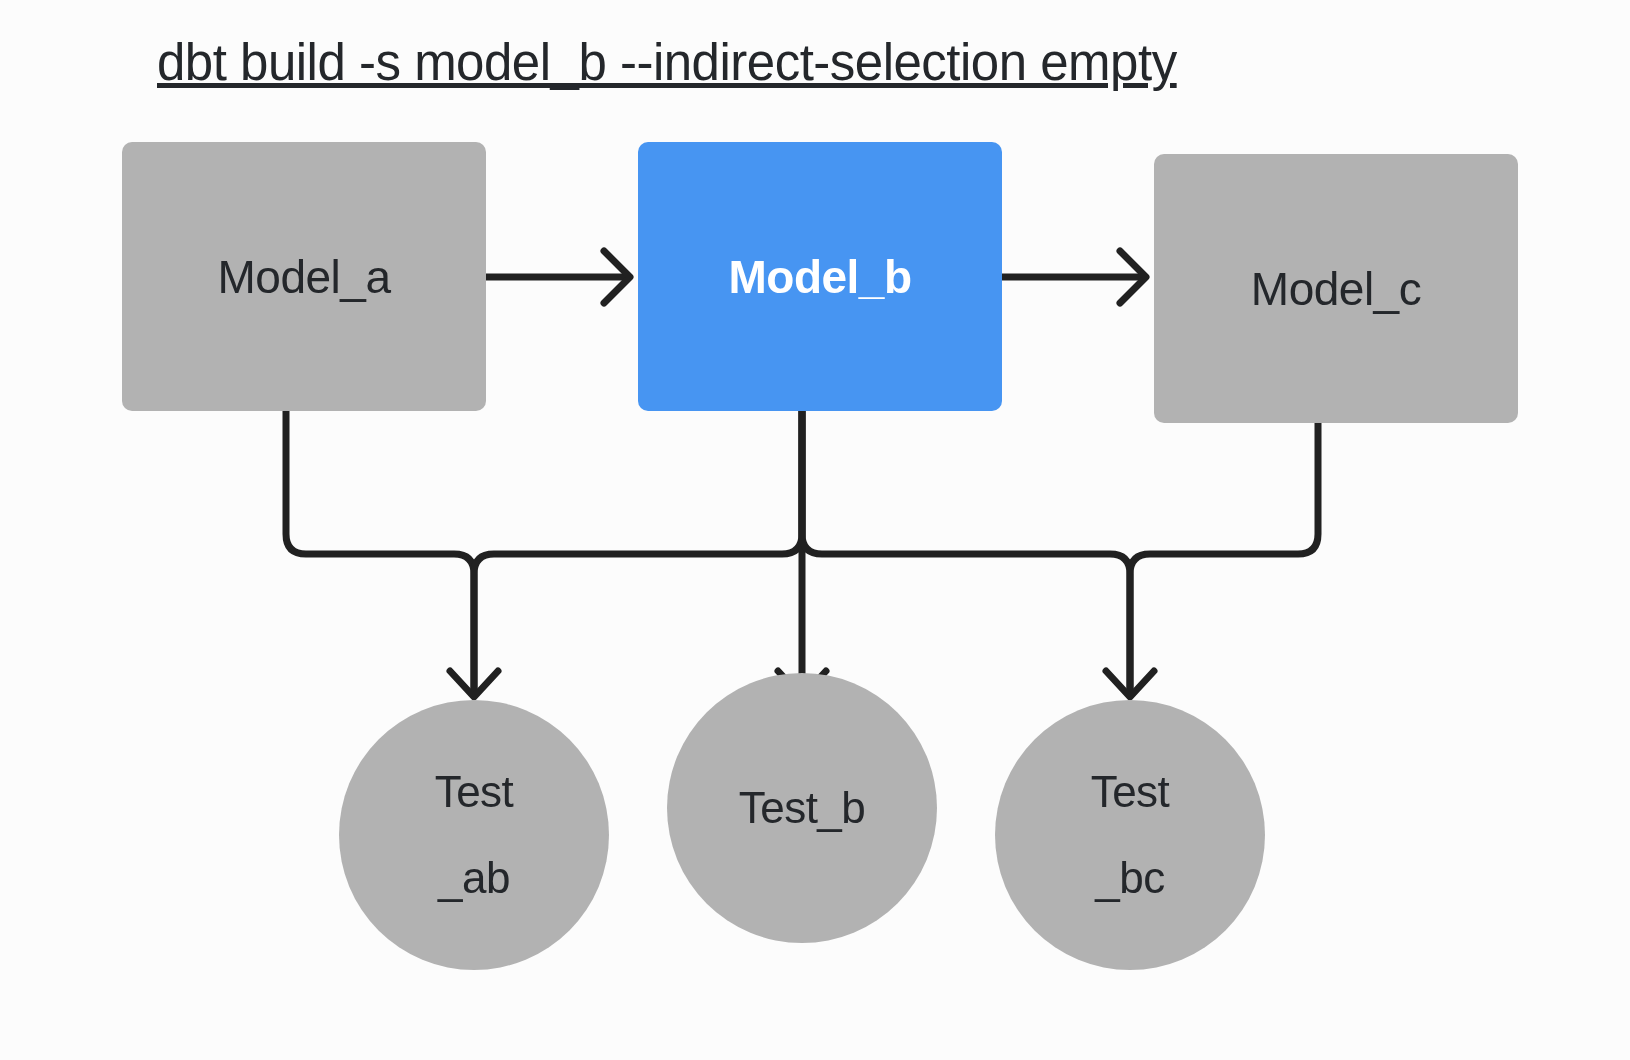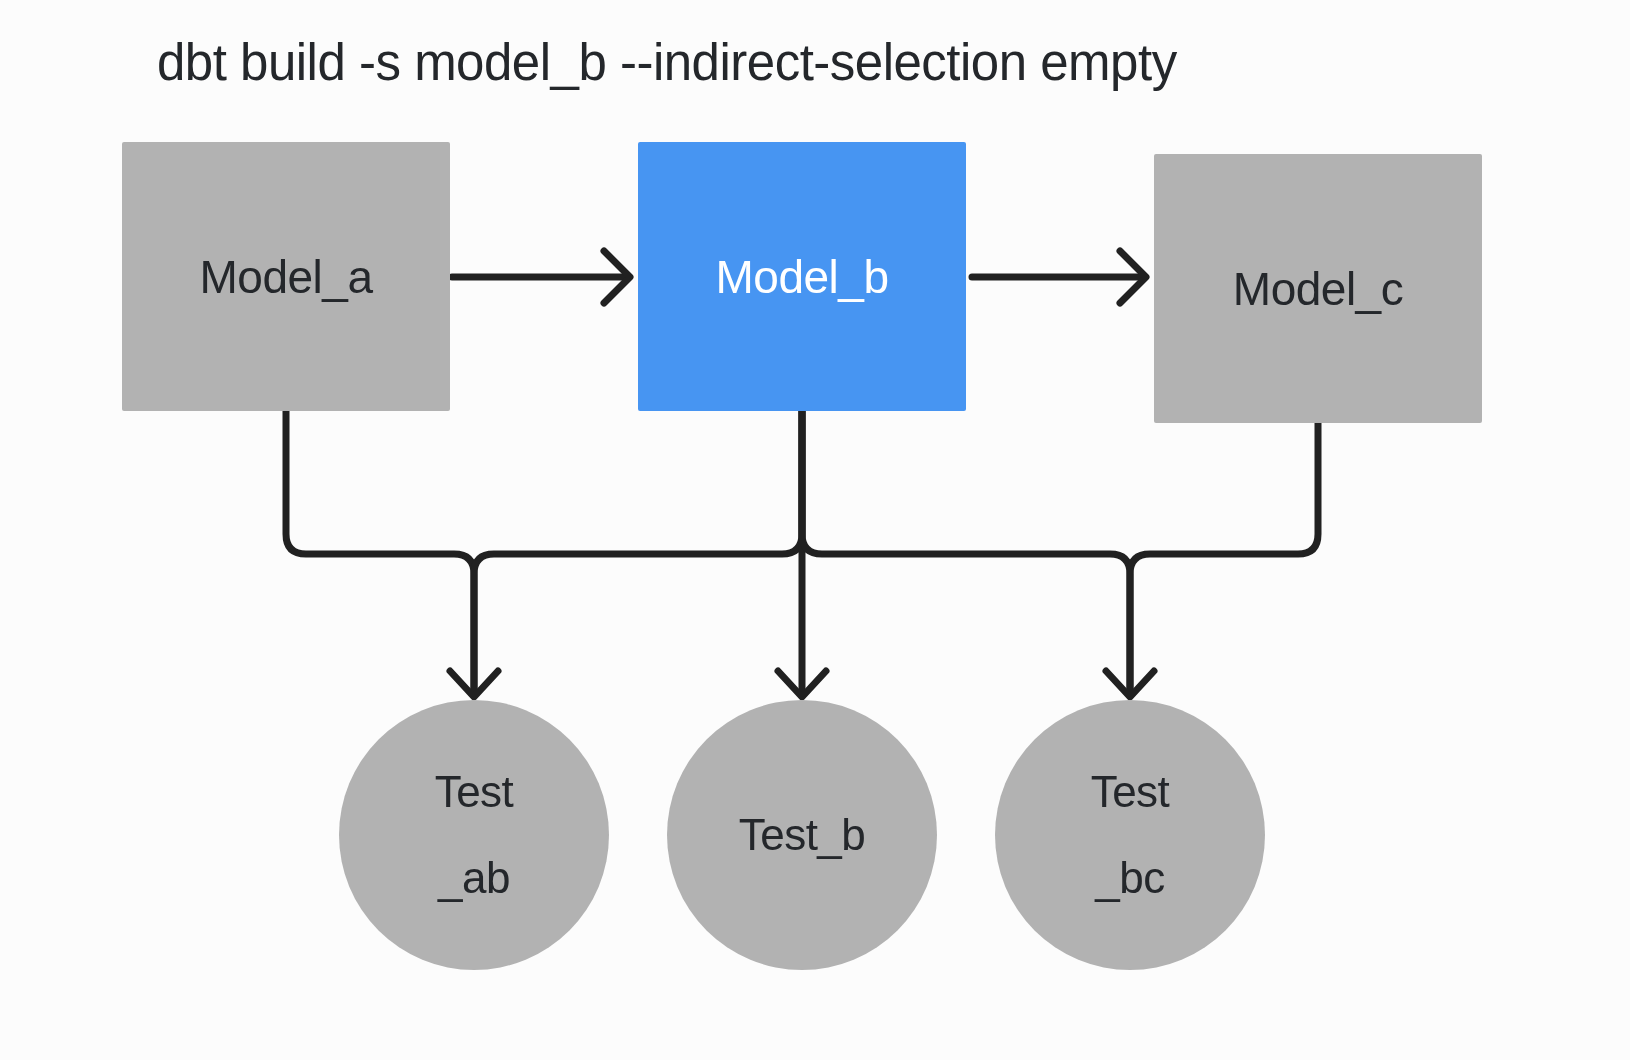--- a/index.html
+++ b/index.html
@@ -16,56 +16,58 @@
   }
   .title {
     position: absolute;
     left: 157px;
     top: 33px;
     font-size: 51px;
     font-weight: 500;
     letter-spacing: -0.5px;
     color: var(--text_dark, #1f2227);
     white-space: nowrap;
+    text-decoration: underline;
   }
   .edges-layer {
     position: absolute;
     left: 0;
     top: 0;
     width: 1630px;
     height: 1060px;
   }
   .edge {
     fill: none;
     stroke: var(--edge, #212121);
     stroke-width: 7;
     stroke-linecap: round;
     stroke-linejoin: round;
   }
   .node-box {
     position: absolute;
-    width: 328px;
+    width: 364px;
     height: 269px;
-    border-radius: 2px;
+    border-radius: 10px;
     background: var(--unselected, #b2b2b2);
     display: flex;
     align-items: center;
     justify-content: center;
   }
   .node-box.selected {
     background: var(--selected, #4795f2);
   }
   .node-box .label {
     font-size: 46px;
     font-weight: 500;
     letter-spacing: -0.5px;
     color: var(--text_dark, #262626);
   }
   .node-box.selected .label {
     color: var(--text_light, #ffffff);
+    font-weight: bold;
   }
   .node-circle {
     position: absolute;
     width: 270px;
     height: 270px;
     border-radius: 50%;
     background: var(--unselected, #b2b2b2);
     display: flex;
     flex-direction: column;
     align-items: center;
@@ -76,21 +78,21 @@
     font-size: 44px;
     font-weight: 500;
     letter-spacing: -0.5px;
     line-height: 86px;
     color: var(--text_dark, #262626);
   }
   #model-a { left: 122px; top: 142px; }
   #model-b { left: 638px; top: 142px; }
   #model-c { left: 1154px; top: 154px; }
   #test-ab { left: 339px; top: 700px; }
-  #test-b  { left: 667px; top: 700px; }
+  #test-b  { left: 667px; top: 673px; }
   #test-bc { left: 995px; top: 700px; }
 </style>
 </head>
 <body>
 
 <div class="title">dbt build -s model_b --indirect-selection empty</div>
 
 <svg class="edges-layer" viewBox="0 0 1630 1060" xmlns="http://www.w3.org/2000/svg">
 
   <path class="edge" d="M452 277 H626"></path>

